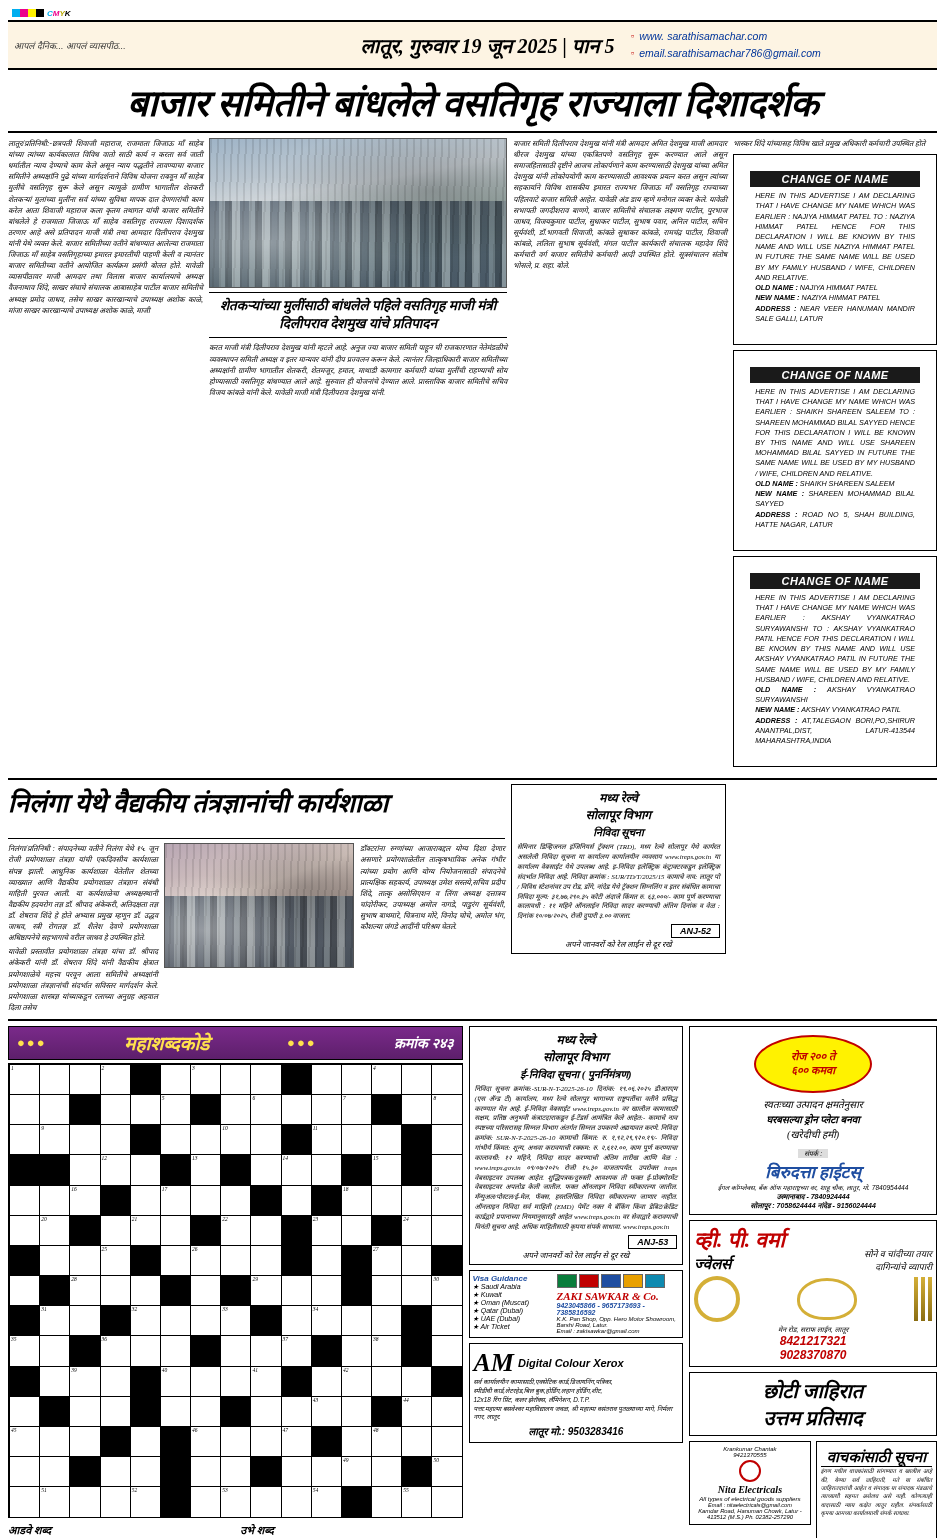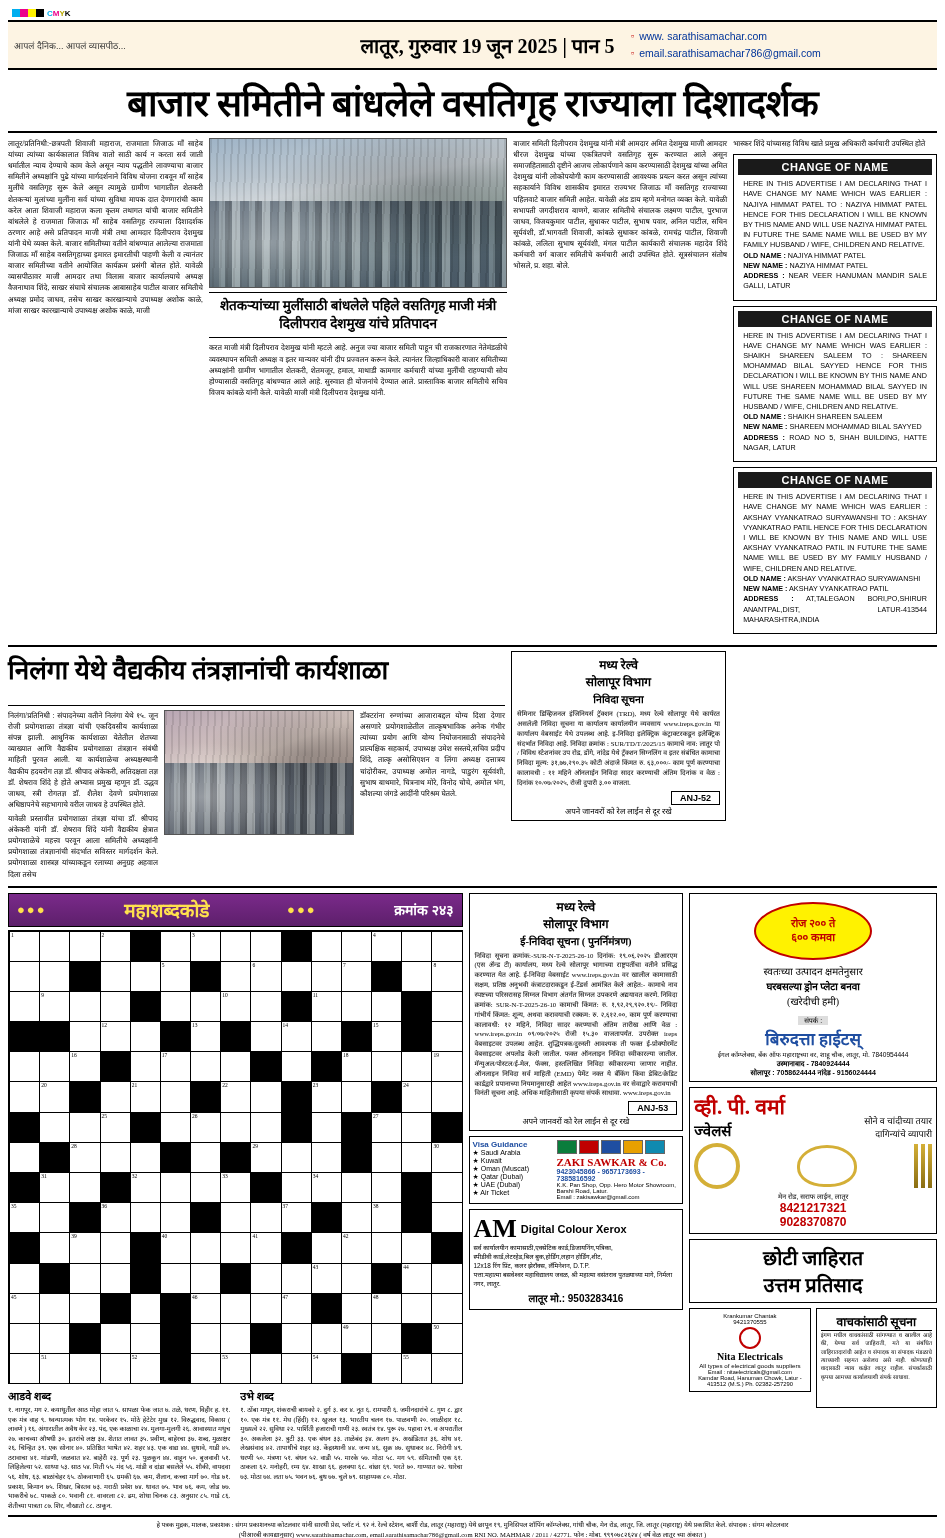--- a/index.html
+++ b/index.html
@@ -10,20 +10,21 @@
     background: #ffffff;
     font-family: "Liberation Sans", sans-serif;
     color: #000;
     position: relative;
     overflow: hidden;
   }
   .page {
     width: 945px; height: 1120px;
     padding: 6px 8px 4px 8px;
     position: relative;
+    font-style: italic;
   }
 
   
   .cmyk-bar {
     height: 14px; display:flex; align-items:center; gap:3px;
     padding-left: 4px;
     font-size: 8px; font-weight: bold;
   }
   .cmyk-swatches { display:flex; }
   .sw { width:8px; height:8px; }
@@ -99,21 +100,21 @@
     opacity:.75;}
 
   .subhead-box {
     border-top:1px solid #000; border-bottom:1px solid #000;
     margin-top:4px; padding:4px 2px;
     text-align:center; font-family:"Liberation Serif", serif;
     font-size: 13.5px; font-weight:bold; line-height:1.35;
   }
 
   
-  .ad-box { border:1px solid #000; margin-bottom:5px; padding:4px; }
+  .ad-box { border:1px solid #000; margin-bottom:5px; padding:16px; }
   .ad-head {
     background:#1a1a1a; color:#fff; text-align:center;
     font-size: 11px; font-weight:bold; letter-spacing:.4px;
     padding:2px 0;
   }
   .ad-body { font-size: 7.2px; line-height:1.42; padding:4px 5px; text-align:justify;
     font-family:"Liberation Sans", sans-serif;}
   .ad-body b { font-weight:bold; }
 
   
@@ -776,21 +777,21 @@
         <div class="ad2" style="flex:1;margin-bottom:16px">
           <div style="font-size:6px">Krankumar Chantak</div>
           <div style="font-size:6px">9421370555</div>
           <div style="width:22px;height:22px;border:2px solid #c00000;border-radius:50%;margin:2px auto"></div>
           <div class="bold" style="font-size:10px;font-family:'Liberation Serif',serif">Nita Electricals</div>
           <div style="font-size:6.2px">All types of electrical goods suppliers</div>
           <div style="font-size:5.6px">Email : nitaelectricals@gmail.com</div>
           <div style="font-size:5.8px">Kamdar Road, Hanuman Chowk, Latur - 413512 (M.S.) Ph. 02382-257290</div>
         </div>
         <div class="ad2" style="flex:1;margin-bottom:0;text-align:left">
-          <div class="bold center" style="font-size:12px;font-family:'Liberation Serif',serif;border-bottom:1px solid #000">वाचकांसाठी सूचना</div>
+          <div class="bold center" style="font-size:15px;font-family:'Liberation Serif',serif;border-bottom:1px solid #000">वाचकांसाठी सूचना</div>
           <div style="font-size:5.8px;line-height:1.45;text-align:justify">इंगण मधील वाचकांसाठी सांगण्यात व खालील आहे की, येण्या सर्व जाहिराती, मते या संबंधित जाहिरातदारांची आहेत व संपादक या संपादक मंडळाचे त्याच्याशी सहमत असेलच असे नाही. कोणत्याही वादासाठी न्याय कक्षेत लातूर राहील. संपर्कासाठी कृपया आमच्या कार्यालयाशी संपर्क साधावा.</div>
         </div>
       </div>
     </div>
   </div>
 
   <div class="footer">
     <div>हे पत्रक मुद्रक, मालक, प्रकाशक : संगम प्रकाशनच्या कोटलवार यांनी सारथी प्रेस, प्लॉट नं. ९२ नं. रेल्वे स्टेशन, बार्शी रोड, लातूर (महाराष्ट्र) येथे छापून १९, मुनिसिपल शॉपिंग कॉम्प्लेक्स, गांधी चौक, मेन रोड, लातूर, जि. लातूर (महाराष्ट्र) येथे प्रकाशित केले. संपादक : संगम कोटलवार</div>
     <div>(पीआरबी कायद्यानुसार) www.sarathisamachar.com, email.sarathisamachar786@gmail.com RNI NO. MAHMAR / 2011 / 42771. फोन : मोबा. ९९९०७८२६२४ ( वर्ष वेळ लातूर च्या अंकात )</div>
   </div>

